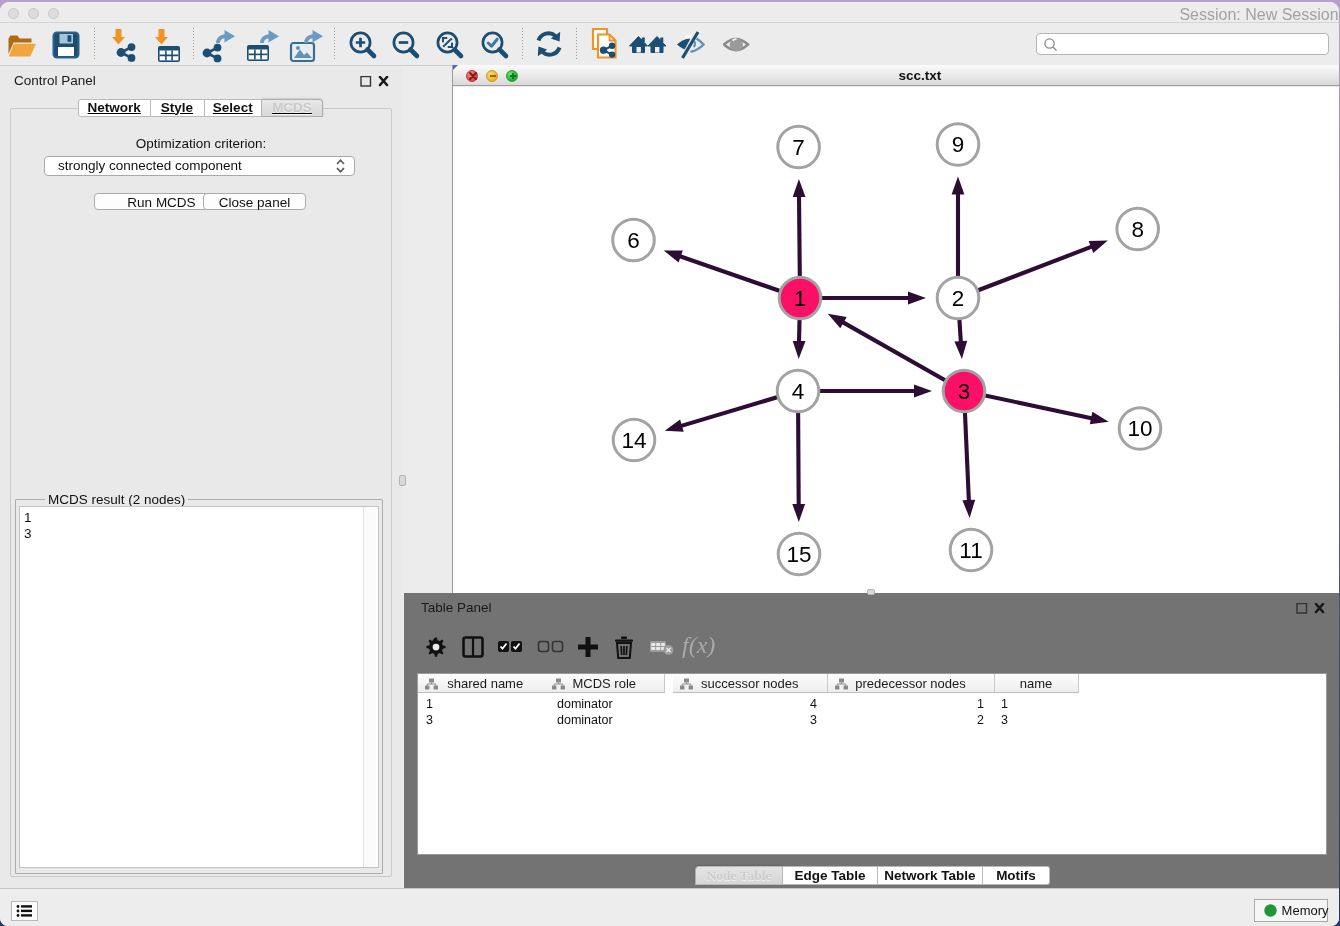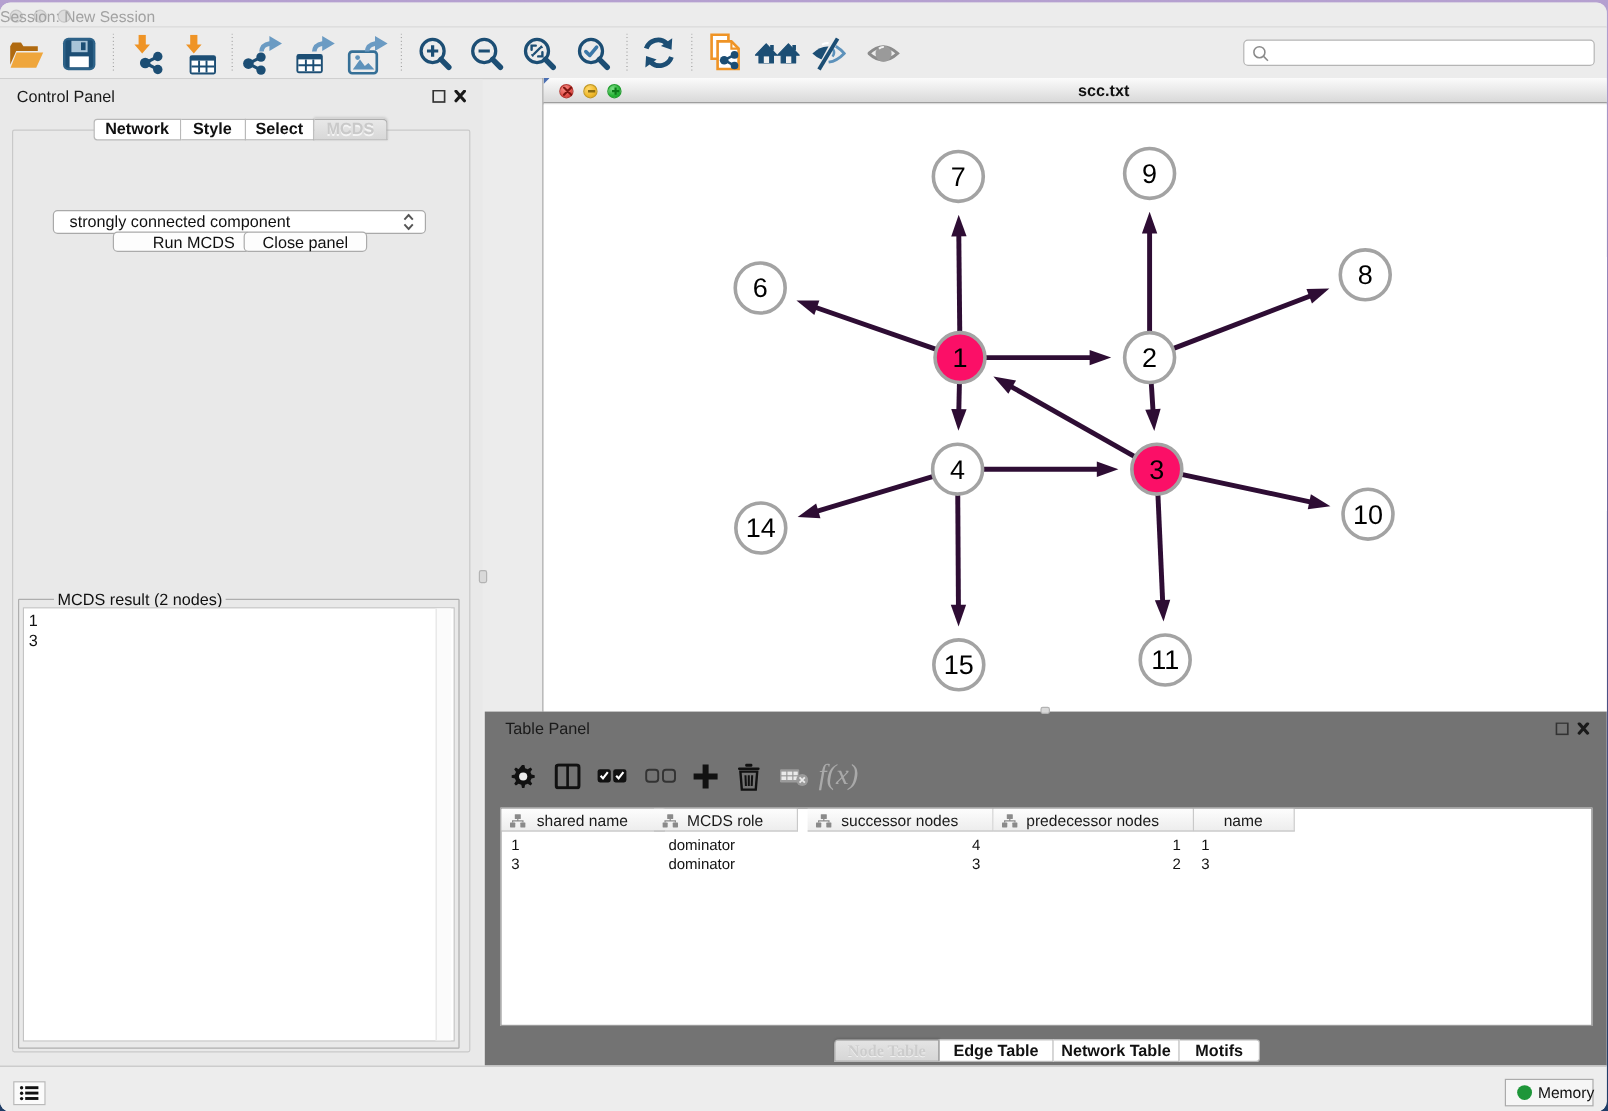--- a/index.html
+++ b/index.html
@@ -1,35 +1,35 @@
 <!DOCTYPE html>
 <html><head><meta charset="utf-8">
 <style>
   * { margin:0; padding:0; box-sizing:border-box; }
   html,body { width:1340px; height:926px; overflow:hidden; }
   body { font-family:"Liberation Sans", sans-serif; background:linear-gradient(180deg,#b5a0d0 0%,#8f7fb5 30%,#4f5287 60%,#1e3c66 100%); position:relative; }
   .app { transform:translateZ(0); position:absolute; left:0; top:2px; width:1338.6px; height:924px; background:#ececec; border-radius:9px 9px 8px 8px; overflow:hidden; }
   .titlebar { position:absolute; left:0; top:0; width:100%; height:20.5px; background:#ececec; border-bottom:1px solid #d5d5d5; }
   .titlebar .dot { position:absolute; top:5.5px; width:11px; height:11px; border-radius:50%; background:#dcdcdc; border:1px solid #c6c6c6; }
-  .title-text { position:absolute; top:4px; width:100%; text-align:left; font-size:13px; color:#a2a2a2; }
+  .title-text { position:absolute; top:4px; width:100%; text-align:right; font-size:16px; color:#a2a2a2;padding-left:48px; }
   .toolbar { position:absolute; left:0; top:21px; width:100%; height:42.5px; background:#ececec; border-bottom:1px solid #cfcfcf; }
   .tsep { position:absolute; top:5px; height:32px; width:1px; background-image:linear-gradient(#9a9a9a 33%, rgba(0,0,0,0) 0%); background-size:1px 3px; }
   .ticon { position:absolute; top:6px; }
   .searchbox { position:absolute; left:1036px; top:10px; width:293px; height:22px; background:#fff; border:1px solid #b5b5b5; border-radius:4px; }
   
   .cpanel { position:absolute; left:0; top:63.5px; width:402px; height:822.5px; background:#e9e9e9; }
   .ptitle { position:absolute; left:14px; top:7px; font-size:13.5px; color:#1a1a1a; }
   .pbtns { position:absolute; right:12px; top:7px; }
   .cbox { position:absolute; left:10px; top:42px; width:382px; height:769px; border:1px solid #c9c9c9; background:#e9e9e9; border-radius:2px; }
-  .tabs { position:absolute; left:78px; top:33px; height:18px; display:flex; z-index:5; }
+  .tabs { position:absolute; left:78px; top:33px; height:18px; display:flex; z-index:5;text-decoration:underline; }
   .tab { background:#fff; border:1px solid #b9b9b9; border-left:none; font-size:13.5px; font-weight:bold; color:#111; text-align:center; line-height:16.5px; }
   .tab.first { border-left:1px solid #b9b9b9; border-radius:3px 0 0 3px; }
   .tab.sel { background:linear-gradient(#e8e8e8,#d8d8d8); color:#c9c9c9; text-shadow:0 1px 0 #f4f4f4; border-radius:0 4px 0 0; border-color:#adadad; box-shadow:0 -1px 2px rgba(0,0,0,0.12); }
   .optlabel { position:absolute; left:0; top:70.5px; width:402px; text-align:center; font-size:13.5px; color:#111; }
-  .combo { position:absolute; left:44px; top:109px; width:311px; height:20px; background:#fff; border:1px solid #a9a9a9; border-radius:4px; font-size:13.5px; color:#111; line-height:18px; padding-left:13px; }
+  .combo { position:absolute; left:44px; top:90px; width:311px; height:20px; background:#fff; border:1px solid #a9a9a9; border-radius:4px; font-size:13.5px; color:#111; line-height:18px; padding-left:13px; }
   .btn { position:absolute; height:17px; background:#fdfdfd; border:1px solid #ababab; border-radius:4px; font-size:13.5px; color:#111; text-align:center; line-height:17px; }
   .grp { position:absolute; left:15px; top:433.5px; width:368px; height:375px; border:1px solid #aeaeae; border-radius:1px; }
   .grplabel { position:absolute; left:9px; top:-8px; background:#e9e9e9; padding:0 3px; font-size:13.5px; color:#111;margin-left:20px; }
   .grplist { position:absolute; left:3px; top:6px; width:360px; height:362px; background:#fff; border:1px solid #c4c4c4; font-size:13.5px; color:#111; padding:3px 0 0 4px; line-height:15.9px; }
   .grplist .sb { position:absolute; right:2px; top:0px; width:13px; height:100%; background:#fbfbfb; border-left:1px solid #e4e4e4; }
   
   .netwin { position:absolute; left:404px; top:63px; width:934.6px; height:528px; border-left:1px solid #9b9b9b;margin-left:48px; }
   .nettitle { position:absolute; left:0; top:0; width:100%; height:20.5px; background:linear-gradient(#fbfbfb,#d9d9d9); border-bottom:1px solid #9e9e9e; }
   .nettitle .t { position:absolute; top:3px; width:100%; text-align:center; font-size:13.5px; font-weight:bold; color:#111; }
   .mdot { position:absolute; top:4.5px; width:12px; height:12px; border-radius:50%; }
@@ -206,20 +206,21 @@
           <rect x="1" y="0.5" width="9.5" height="9.5" fill="none" stroke="#333" stroke-width="1.4"></rect>
           <path d="M20 1 L27 9 M27 1 L20 9" stroke="#1a1a1a" stroke-width="2.6" stroke-linecap="round"></path>
         </svg></div>
     <div class="tabs">
       <div class="tab first" style="width:72.5px">Network</div>
         <div class="tab" style="width:54px">Style</div>
         <div class="tab" style="width:57.5px">Select</div>
         <div class="tab sel" style="width:61px">MCDS</div>
     </div>
     <div class="cbox"></div>
+    <div class="optlabel">Optimization criterion:</div>
     <div class="combo">strongly connected component
       <svg width="11" height="14" style="position:absolute;right:8px;top:2.5px" viewBox="0 0 11 14">
           <path d="M2 5 L5.5 1.2 L9 5" fill="none" stroke="#555" stroke-width="1.6"></path>
           <path d="M2 9 L5.5 12.8 L9 9" fill="none" stroke="#555" stroke-width="1.6"></path>
         </svg>
     </div>
     <div class="btn" style="left:94px; top:127.5px; width:115px;padding-left:20px;">Run MCDS</div>
     <div class="btn" style="left:203px; top:127.5px; width:103px;">Close panel</div>
     <div class="grp">
       <div class="grplabel">MCDS result (2 nodes)</div>

